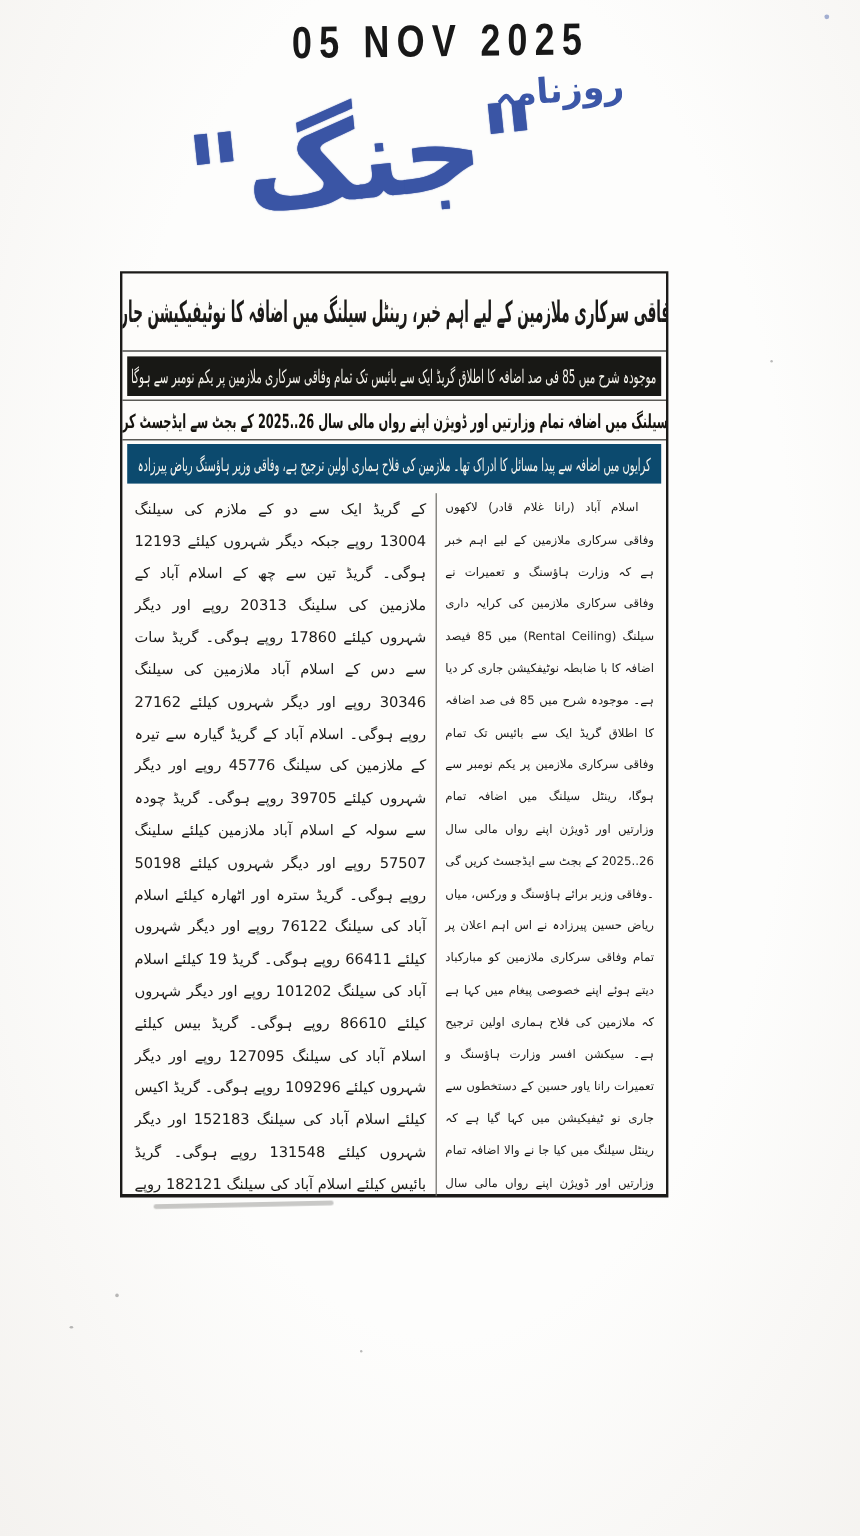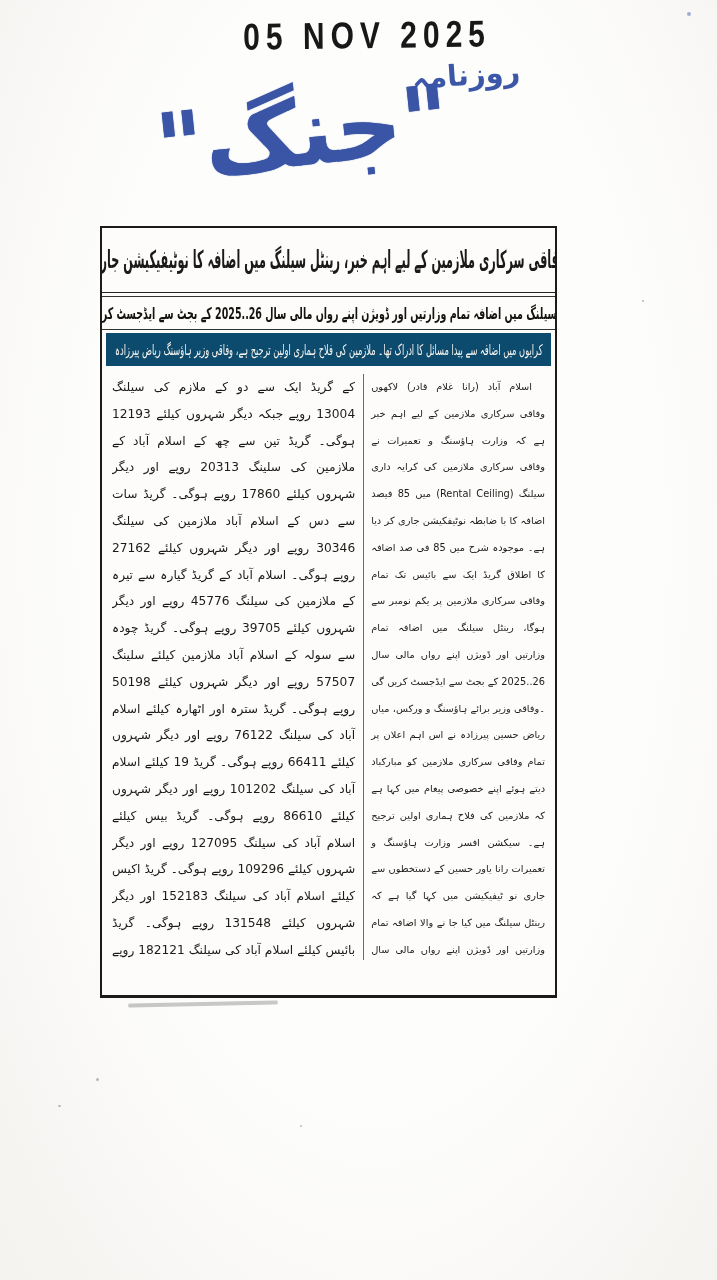--- a/index.html
+++ b/index.html
@@ -97,20 +97,23 @@
     <div class="daily-label">روزنامہ</div>
     <div class="logo">"جنگ"</div>
   </div>
 
   <div class="article">
 
     <div class="headline">
       <span class="fit fit-h">وفاقی سرکاری ملازمین کے لیے اہم خبر، رینٹل سیلنگ میں اضافہ کا نوٹیفیکیشن جاری</span>
     </div>
 
+    <div class="bar bar-black">
+      <span class="fit fit-b1">موجودہ شرح میں 85 فی صد اضافہ کا اطلاق گریڈ ایک سے بائیس تک تمام وفاقی سرکاری ملازمین پر یکم نومبر سے ہوگا</span>
+    </div>
 
     <div class="bar bar-white">
       <span class="fit fit-b2">رینٹل سیلنگ میں اضافہ تمام وزارتیں اور ڈویژن اپنے رواں مالی سال ‎2025..26‎ کے بجٹ سے ایڈجسٹ کریں گی</span>
     </div>
 
     <div class="bar bar-gray">
       <span class="fit fit-b3">کرایوں میں اضافہ سے پیدا مسائل کا ادراک تھا۔ ملازمین کی فلاح ہماری اولین ترجیح ہے، وفاقی وزیر ہاؤسنگ ریاض پیرزادہ</span>
     </div>
 
     <div class="body">

